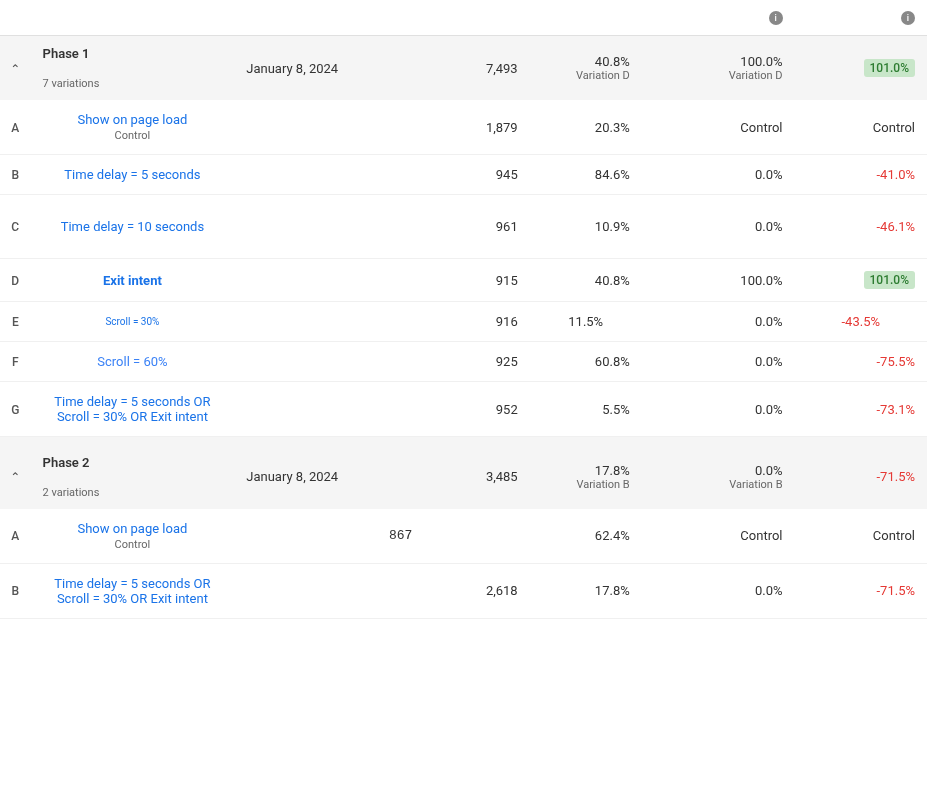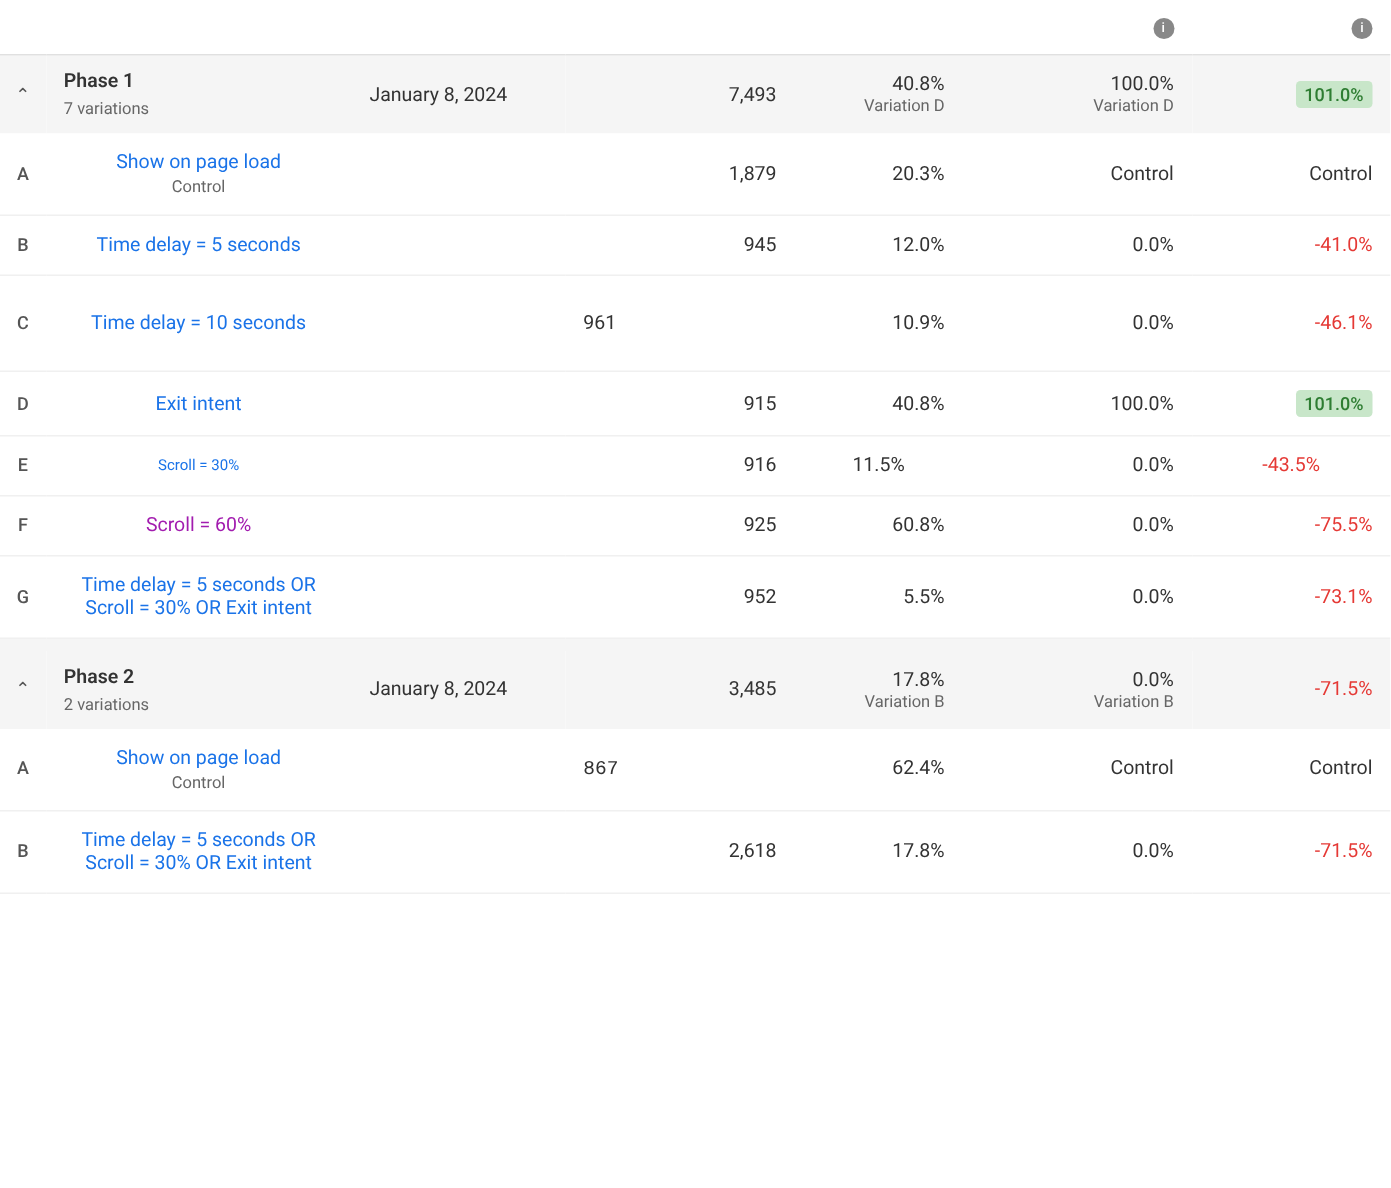--- a/index.html
+++ b/index.html
@@ -31,21 +31,21 @@
       padding: 10px 12px;
       vertical-align: middle;
     }
     .phase-name {
       font-weight: 600;
       font-size: 13px;
     }
     .phase-variations {
       font-size: 11px;
       color: #666;
-      margin-top: 4px;
+      margin-top: 16px;
     }
     .variation-row {
       background: #fff;
       border-bottom: 1px solid #f0f0f0;
     }
     .variation-row td {
       padding: 14px 12px;
       vertical-align: middle;
     }
     .negative {
@@ -146,43 +146,43 @@
       <tr class="variation-row">
         <td style="padding:12px 4px; text-align:center; width:30px;">
           <span style="font-size:12px;color:#555;font-weight:500;">B</span>
         </td>
         <td style="padding:12px 12px;">
           <div style="color:#1a73e8;font-size:13px;">Time delay = 5 seconds</div>
 
         </td>
         <td style="padding:12px 12px; text-align:right;"></td>
         <td style="padding:12px 12px; text-align:right;">945</td>
-        <td style="padding:12px 12px; text-align:right;">12.0%</td>
+        <td style="padding:12px 12px; text-align:right;">84.6%</td>
         <td style="padding:12px 12px; text-align:right;">0.0%</td>
         <td style="padding:12px 12px; text-align:right;"><span class="negative">-41.0%</span></td>
       </tr>
       <tr class="variation-row">
         <td style="padding:12px 4px; text-align:center; width:30px;">
           <span style="font-size:12px;color:#555;font-weight:500;">C</span>
         </td>
         <td style="padding:12px 12px;">
           <div style="color:#1a73e8;font-size:13px;">Time delay = 10 seconds</div>
 
         </td>
         <td style="padding:12px 12px; text-align:right;"></td>
-        <td style="padding:12px 12px; ">961</td>
+        <td style="padding:12px 12px; text-align:right;">961</td>
         <td style="padding:24px 12px; text-align:right;">10.9%</td>
         <td style="padding:12px 12px; text-align:right;">0.0%</td>
         <td style="padding:12px 12px; text-align:right;"><span class="negative">-46.1%</span></td>
       </tr>
       <tr class="variation-row">
         <td style="padding:12px 4px; text-align:center; width:30px;">
           <span style="font-size:12px;color:#555;font-weight:500;">D</span>
         </td>
-        <td style="padding:12px 12px;">
+        <td style="padding:12px 12px;font-weight:bold;">
           <div style="color:#1a73e8;font-size:13px;">Exit intent</div>
 
         </td>
         <td style="padding:12px 12px; text-align:right;"></td>
         <td style="padding:12px 12px; text-align:right;">915</td>
         <td style="padding:12px 12px; text-align:right;">40.8%</td>
         <td style="padding:12px 12px; text-align:right;">100.0%</td>
         <td style="padding:12px 12px; text-align:right;"><span class="positive-badge">101.0%</span></td>
       </tr>
       <tr class="variation-row">
@@ -197,21 +197,21 @@
         <td style="padding:12px 12px; text-align:right;">916</td>
         <td style="padding:12px 12px; text-align:center;">11.5%</td>
         <td style="padding:12px 12px; text-align:right;">0.0%</td>
         <td style="padding:12px 12px; text-align:center;"><span class="negative">-43.5%</span></td>
       </tr>
       <tr class="variation-row">
         <td style="padding:12px 4px; text-align:center; width:30px;">
           <span style="font-size:12px;color:#555;font-weight:500;">F</span>
         </td>
         <td style="padding:12px 12px;">
-          <div style="color:#a21caf;font-size:13px;">Scroll = 60%</div>
+          <div style="color:#3b82f6;font-size:13px;">Scroll = 60%</div>
 
         </td>
         <td style="padding:12px 12px; text-align:right;"></td>
         <td style="padding:12px 12px; text-align:right;">925</td>
         <td style="padding:12px 12px; text-align:right;">60.8%</td>
         <td style="padding:12px 12px; text-align:right;">0.0%</td>
         <td style="padding:12px 12px; text-align:right;"><span class="negative">-75.5%</span></td>
       </tr>
       <tr class="variation-row">
         <td style="padding:12px 4px; text-align:center; width:30px;">

